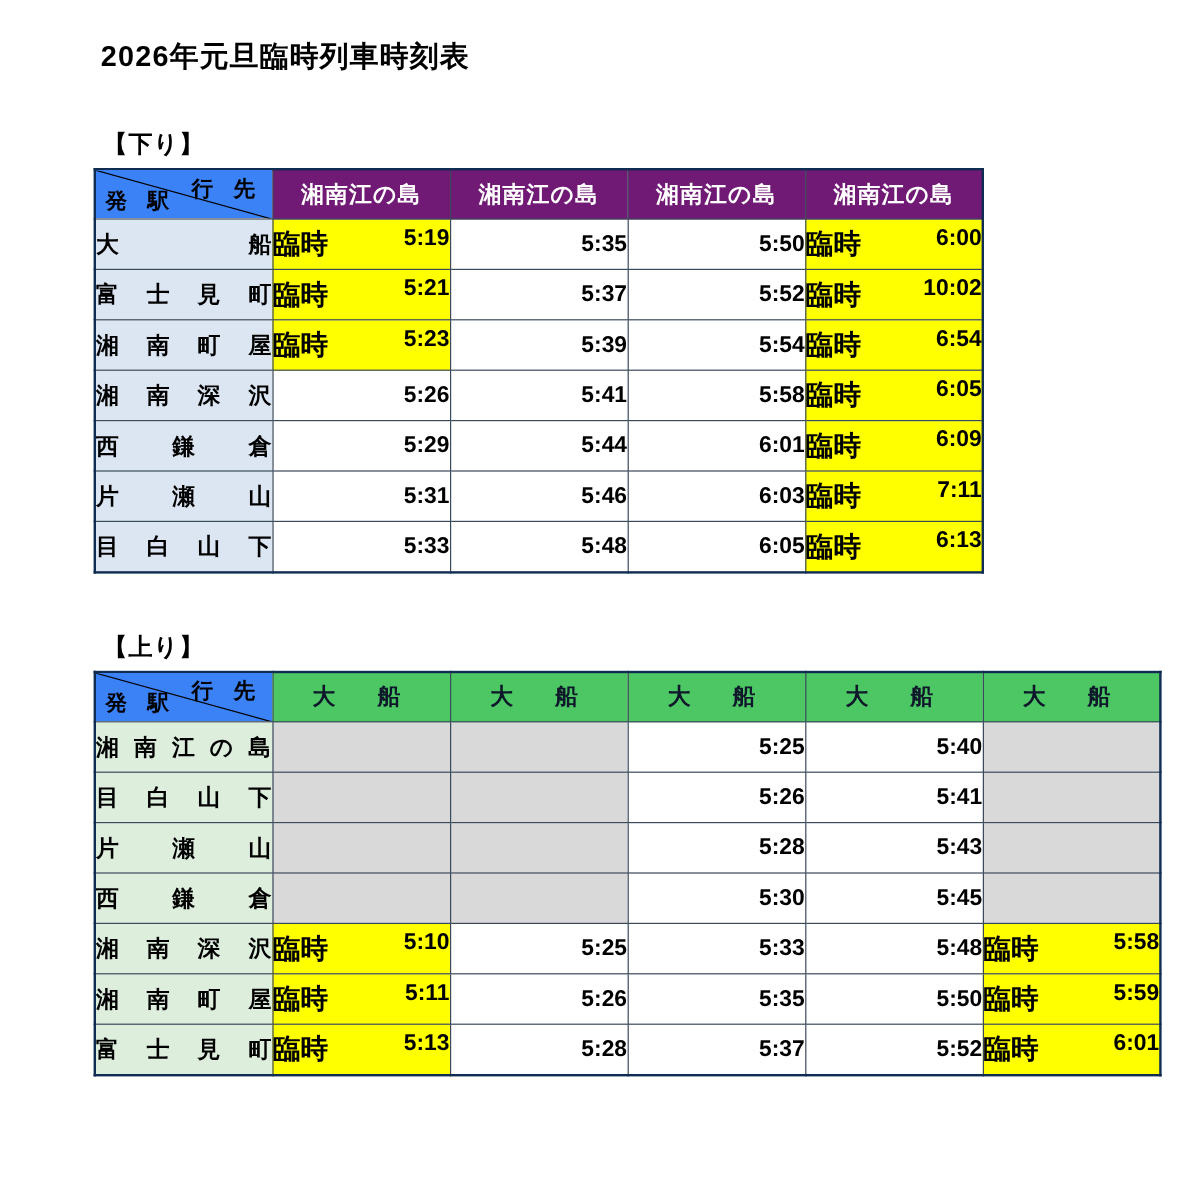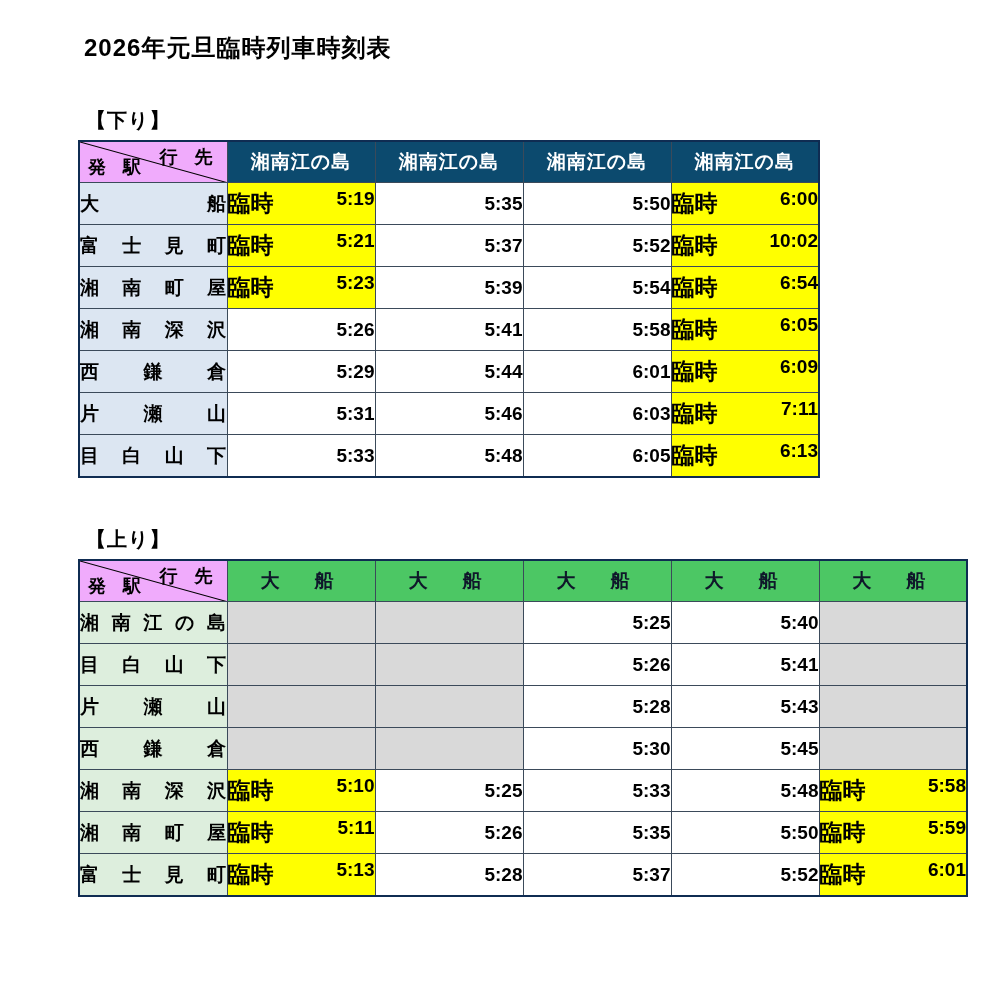--- a/index.html
+++ b/index.html
@@ -47,21 +47,21 @@
     padding: 0;
     font-size: 19px;
     font-weight: bold;
     height: 42px;
     box-sizing: border-box;
   }
   
   .corner {
     width: 148px;
     position: relative;
-    background: #f0abfc;
+    background: #3b82f6;
     vertical-align: top;
   }
   .corner .diag {
     position: absolute;
     left: 0; top: 0;
     width: 100%; height: 100%;
   }
   .corner .to-label {
     position: absolute;
     right: 8px;
@@ -79,21 +79,21 @@
     letter-spacing: 6px;
   }
   
   th.dest {
     width: 148px;
     text-align: center;
     font-size: 19px;
     letter-spacing: 1px;
   }
   .tt-down th.dest {
-    background: #0c4a6e;
+    background: #701a75;
     color: #ffffff;
   }
   .tt-up th.dest {
     background: #4cc764;
     color: #0f172a;
     letter-spacing: 8px;
   }
   
   td.stn {
     width: 148px;

